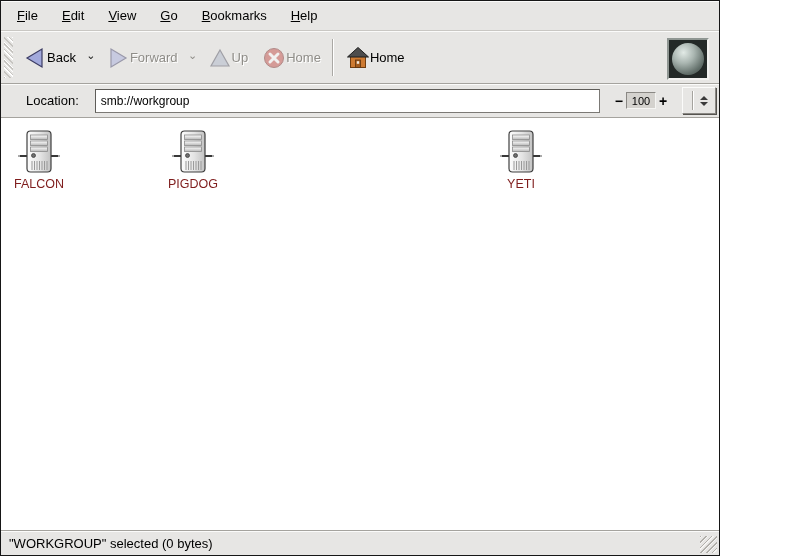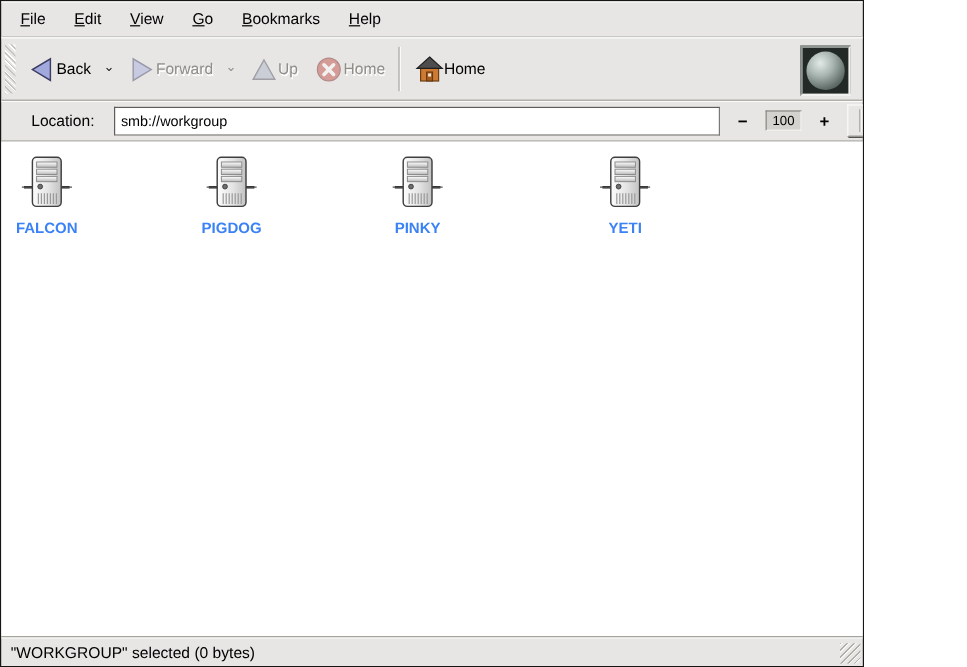--- a/index.html
+++ b/index.html
@@ -76,21 +76,21 @@
   .loc-input {
     flex:0 0 505px; height:24px;
     border:1px solid #7b7975;
     border-top-color:#5e5c58; border-left-color:#5e5c58;
     background:#ffffff; padding:0 5px;
     font-family:"Liberation Sans","DejaVu Sans",sans-serif; font-size:12px;
   }
   .zoom-ctl { display:flex; align-items:center; margin:0 8px 0 12px; }
   .zoom-btn { font-weight:bold; font-size:14px; padding:0 3px; cursor:default; }
   .zoom-level {
-    width:30px; height:17px; margin:0 12px; text-align:center;
+    width:30px; height:17px; margin:0 0; text-align:center;
     font-size:11px; line-height:16px;
     background:#d4d2ce;
     border:1px solid #8a8884; border-bottom-color:#f5f5f3; border-right-color:#f5f5f3;
   }
   .viewas {
     display:flex; align-items:center; height:27px; margin-left:4px;
     background:var(--chrome_bg,#e7e6e4);
     border:1px solid #8a8884;
     border-top-color:#fbfbfa; border-left-color:#fbfbfa;
     box-shadow:1px 1px 0 #55534f;
@@ -99,21 +99,21 @@
   .viewas .va-label { padding-right:8px; }
   .viewas .va-label .mn { text-decoration:underline; }
   .viewas .va-sep { width:1px; height:19px; background:#a5a39e; box-shadow:1px 0 0 #fff; margin-right:4px; }
   .viewas .va-arrows { display:flex; flex-direction:column; align-items:center; gap:2px; padding:0 3px; }
   .viewas .va-arrows i { display:block; width:0; height:0; border-left:4px solid transparent; border-right:4px solid transparent; }
   .viewas .va-arrows .up { border-bottom:4px solid #3a3a3a; }
   .viewas .va-arrows .down { border-top:4px solid #3a3a3a; }
   
   .content { flex:1; background:#ffffff; position:relative; }
   .net-item { position:absolute; top:11px; width:76px; display:flex; flex-direction:column; align-items:center; }
-  .net-item .nlabel { margin-top:8px; font-size:12.5px; color:#3b82f6; white-space:nowrap;font-weight:bold; }
+  .net-item .nlabel { margin-top:2px; font-size:12.5px; color:#7f1d1d; white-space:nowrap; }
   
   .statusbar {
     height:25px; display:flex; align-items:center;
     border-top:1px solid #a5a39e;
     box-shadow:0 1px 0 #fbfbfa inset;
     padding:0 4px 0 8px; position:relative;
   }
   .resize-grip {
     position:absolute; right:2px; bottom:2px; width:17px; height:17px;
     background:repeating-linear-gradient(135deg,#b1afaa 0 1px,#f6f5f3 1px 2px,transparent 2px 4px);
@@ -249,33 +249,20 @@
         <rect x="9" y="2" width="24" height="41" rx="3.5" fill="url(#tw)" stroke="#3f3f3f" stroke-width="1.2"></rect>
         <rect x="12.5" y="6" width="17" height="4.4" fill="url(#bay)" stroke="#8a8a8a" stroke-width=".8"></rect>
         <rect x="12.5" y="12" width="17" height="4.4" fill="url(#bay)" stroke="#8a8a8a" stroke-width=".8"></rect>
         <rect x="12.5" y="18" width="17" height="4.4" fill="url(#bay)" stroke="#8a8a8a" stroke-width=".8"></rect>
         <circle cx="15.5" cy="26.5" r="2" fill="#6e6e6e" stroke="#333" stroke-width=".7"></circle>
         <path d="M14 32 V41 M16.5 32 V41 M19 32 V41 M21.5 32 V41 M24 32 V41 M26.5 32 V41 M29 32 V41" stroke="#9a9a9a" stroke-width="1"></path>
       </svg>
       <span class="nlabel">PIGDOG</span>
     </div>
 
-    <div class="net-item" style="left:309px">
-      <svg width="42" height="46" viewBox="0 0 42 46">
-        <path d="M2 27 H 9 M33 27 H 40" stroke="#1d1d1d" stroke-width="2.2"></path>
-        <path d="M0 27 H 9 M33 27 H 42" stroke="#555" stroke-width="1"></path>
-        <rect x="9" y="2" width="24" height="41" rx="3.5" fill="url(#tw)" stroke="#3f3f3f" stroke-width="1.2"></rect>
-        <rect x="12.5" y="6" width="17" height="4.4" fill="url(#bay)" stroke="#8a8a8a" stroke-width=".8"></rect>
-        <rect x="12.5" y="12" width="17" height="4.4" fill="url(#bay)" stroke="#8a8a8a" stroke-width=".8"></rect>
-        <rect x="12.5" y="18" width="17" height="4.4" fill="url(#bay)" stroke="#8a8a8a" stroke-width=".8"></rect>
-        <circle cx="15.5" cy="26.5" r="2" fill="#6e6e6e" stroke="#333" stroke-width=".7"></circle>
-        <path d="M14 32 V41 M16.5 32 V41 M19 32 V41 M21.5 32 V41 M24 32 V41 M26.5 32 V41 M29 32 V41" stroke="#9a9a9a" stroke-width="1"></path>
-      </svg>
-      <span class="nlabel">PINKY</span>
-    </div>
 
     <div class="net-item" style="left:482px">
       <svg width="42" height="46" viewBox="0 0 42 46">
         <path d="M2 27 H 9 M33 27 H 40" stroke="#1d1d1d" stroke-width="2.2"></path>
         <path d="M0 27 H 9 M33 27 H 42" stroke="#555" stroke-width="1"></path>
         <rect x="9" y="2" width="24" height="41" rx="3.5" fill="url(#tw)" stroke="#3f3f3f" stroke-width="1.2"></rect>
         <rect x="12.5" y="6" width="17" height="4.4" fill="url(#bay)" stroke="#8a8a8a" stroke-width=".8"></rect>
         <rect x="12.5" y="12" width="17" height="4.4" fill="url(#bay)" stroke="#8a8a8a" stroke-width=".8"></rect>
         <rect x="12.5" y="18" width="17" height="4.4" fill="url(#bay)" stroke="#8a8a8a" stroke-width=".8"></rect>
         <circle cx="15.5" cy="26.5" r="2" fill="#6e6e6e" stroke="#333" stroke-width=".7"></circle>

